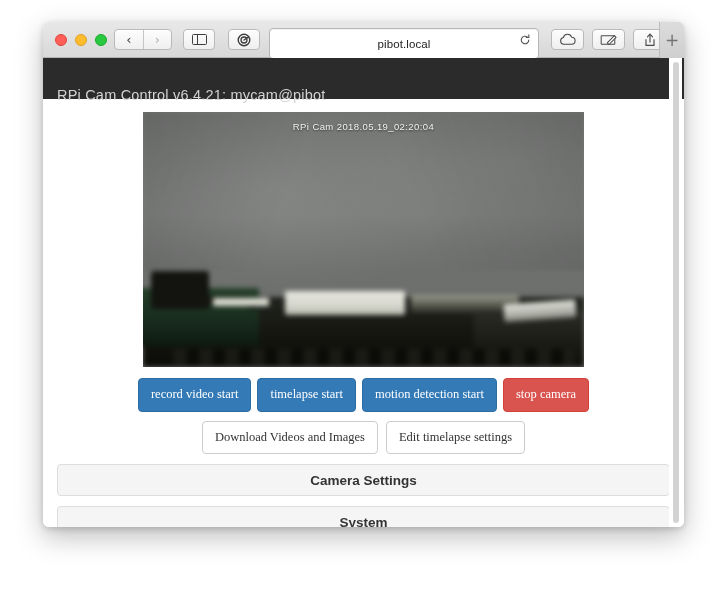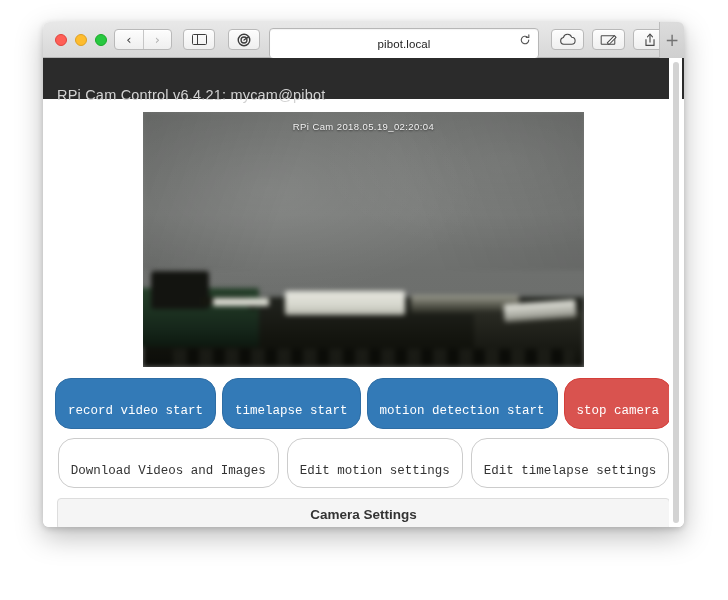--- a/index.html
+++ b/index.html
@@ -325,25 +325,25 @@
   }
 
   
   .btn-row {
     display: flex;
     justify-content: center;
     gap: 6px;
     margin-top: 11px;
   }
   .btn {
-    font-family: Liberation Mono, monospace;
+    font-family: Liberation Serif, serif;
     font-size: 12.5px;
     line-height: 1;
-    padding: 26px 12px 10px;
-    border-radius: 16px;
+    padding: 9px 12px 10px;
+    border-radius: 4px;
     border: 1px solid transparent;
     box-sizing: border-box;
     white-space: nowrap;
     cursor: pointer;
   }
   .btn-primary {
     background: #337ab7;
     border-color: #2e6da4;
     color: #ffffff;
   }
@@ -501,26 +501,28 @@
 
         <div class="btn-row">
           <button class="btn btn-primary">record video start</button>
           <button class="btn btn-primary">timelapse start</button>
           <button class="btn btn-primary">motion detection start</button>
           <button class="btn btn-danger">stop camera</button>
         </div>
 
         <div class="btn-row secondary">
           <button class="btn btn-default">Download Videos and Images</button>
-          <button class="btn btn-default">Edit motion settings</button>
           <button class="btn btn-default">Edit timelapse settings</button>
         </div>
 
         <div class="panel">
           <span class="panel-title">Camera Settings</span>
+        </div>
+        <div class="panel">
+          <span class="panel-title">System</span>
         </div>
 
       </div>
 
       <div class="page-scrollbar">
         <div class="page-scroll-thumb"></div>
       </div>
 
     </div>
   </div>

